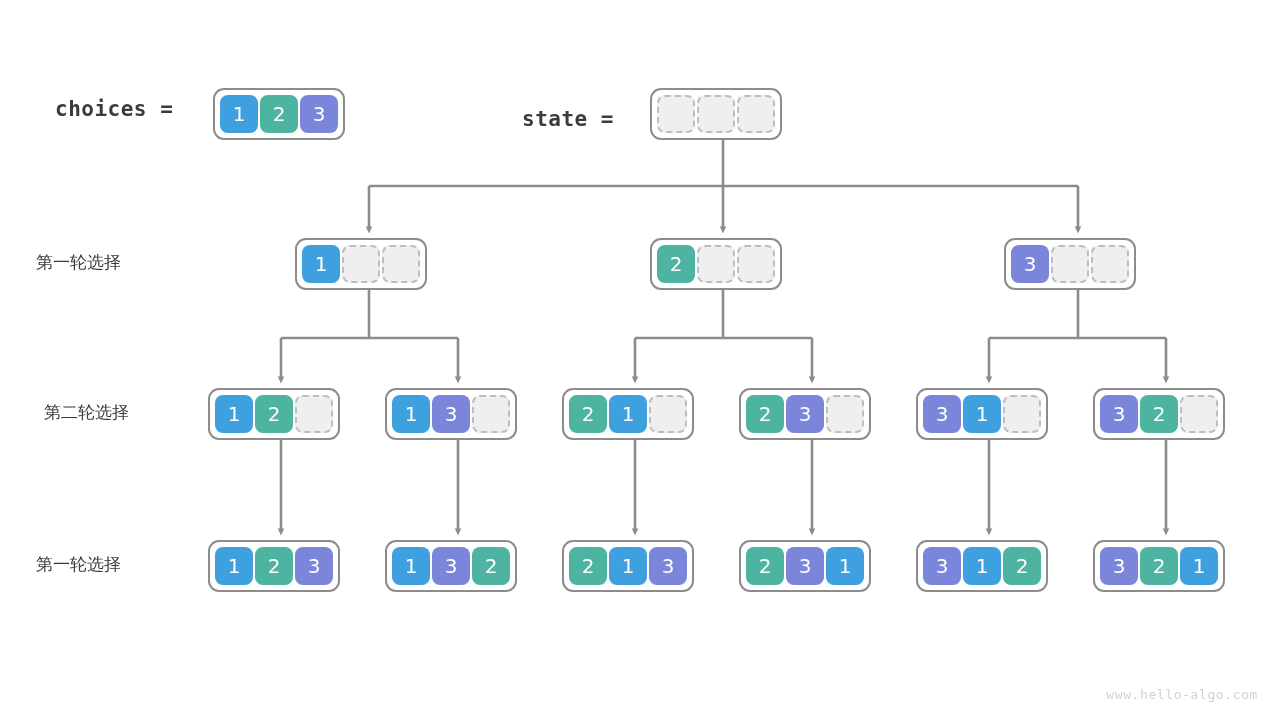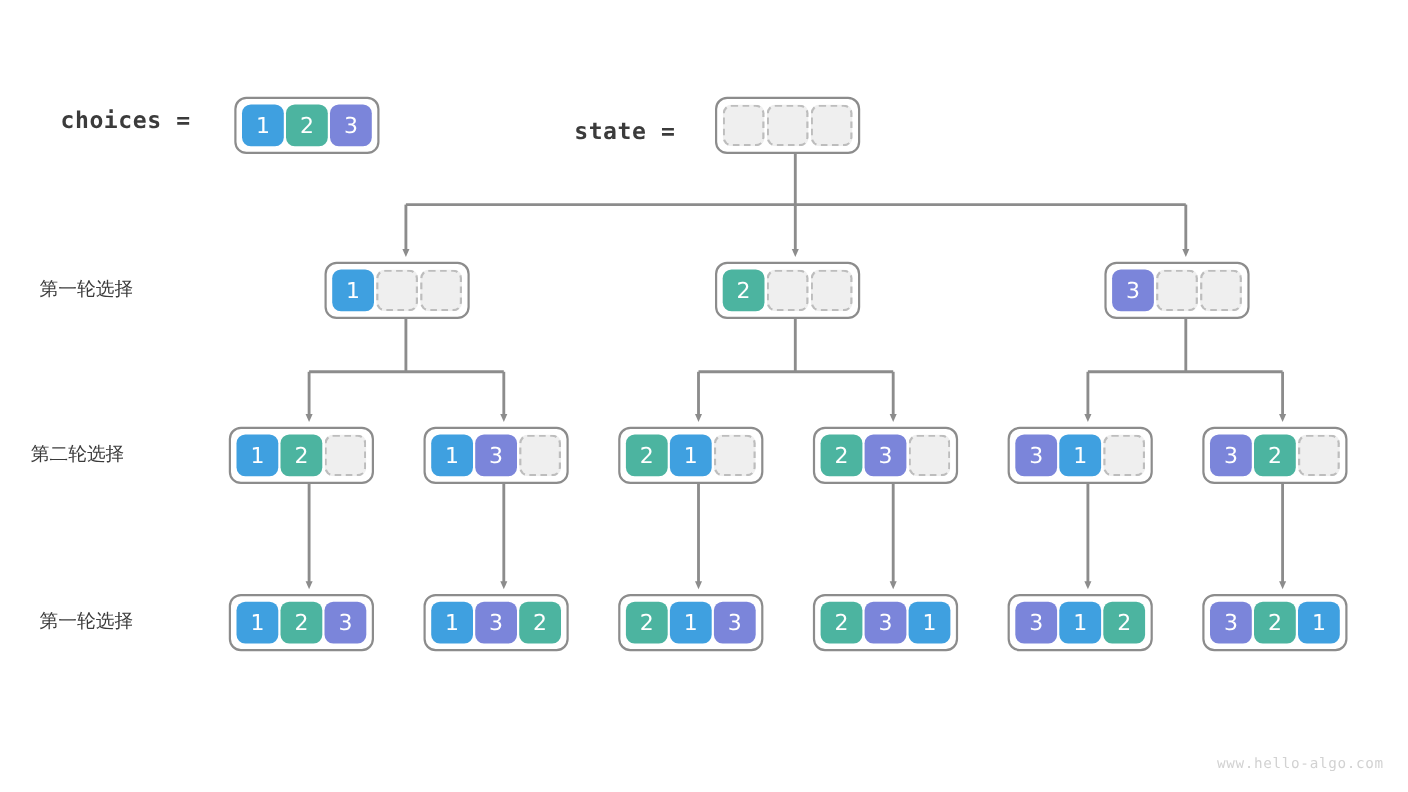--- a/index.html
+++ b/index.html
@@ -218,15 +218,15 @@
       <div class="cell blue">1</div>
       <div class="cell green">2</div>
       <div class="cell purple">3</div>
     </div>
     <div class="array-box" style="left: 650px; top: 88px;">
       <div class="cell empty"></div>
       <div class="cell empty"></div>
       <div class="cell empty"></div>
     </div>
     <div class="row-label" style="left: 36px; top: 251px;">第一轮选择</div>
-    <div class="row-label" style="left: 28px; top: 401px;">第二轮选择</div>
+    <div class="row-label" style="left: 44px; top: 401px;">第二轮选择</div>
     <div class="row-label" style="left: 36px; top: 553px;">第一轮选择</div>
   </div>
 
 </body></html>

